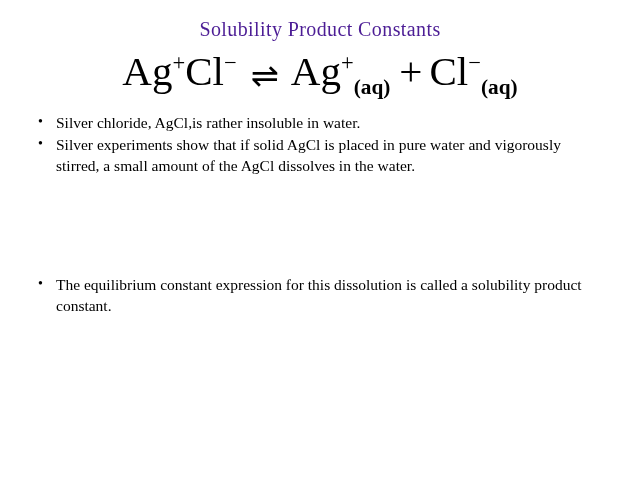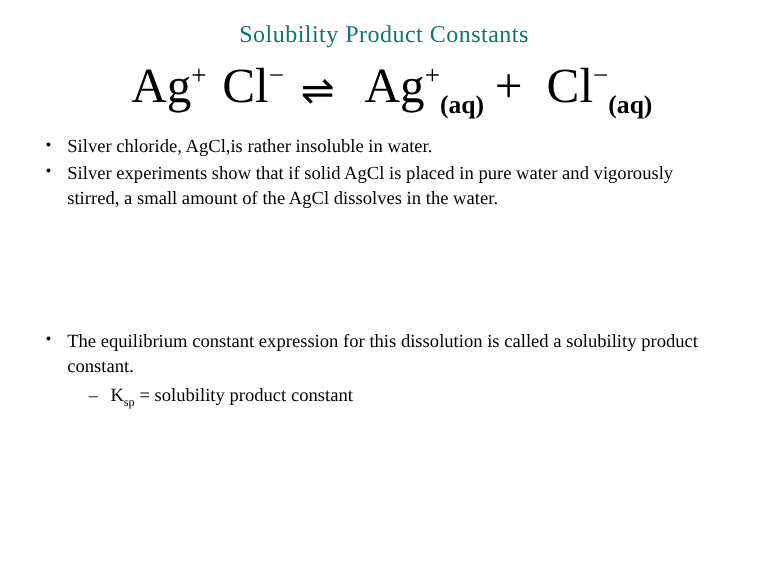--- a/index.html
+++ b/index.html
@@ -19,34 +19,33 @@
     width: 640px;
     height: 480px;
     box-sizing: border-box;
   }
   .slide-title {
     text-align: center;
     font-size: 20px;
     font-family: "Liberation Serif", serif;
     letter-spacing: 0.4px;
     margin-top: 18px;
-    color: #0f766e;
+    color: #4c1d95;
   }
   .equation {
     text-align: center;
     margin-top: 10px;
     font-family: "Liberation Serif", serif;
     font-size: 41px;
     white-space: nowrap;
     line-height: 1;
   }
   .eq-part {
     display: inline-block;
     vertical-align: baseline;
-    margin-left: 13px;
   }
   .eq-sup {
     font-size: 0.55em;
     vertical-align: super;
     letter-spacing: 0;
   }
   .eq-sub {
     font-size: 0.52em;
     vertical-align: sub;
     font-weight: bold;
@@ -119,16 +118,15 @@
   </div>
 
   <div class="bullets">
     <span class="bullet">Silver chloride, AgCl,is rather insoluble in water.</span>
     <span class="bullet">Silver experiments show that if solid AgCl is placed in pure water and vigorously stirred, a small amount of the AgCl dissolves in the water.</span>
 
     <div class="spacer-block"></div>
 
     <span class="bullet">The equilibrium constant expression for this dissolution is called a solubility product constant.</span>
 
-    <span class="sub-bullet"><span>K</span><span class="sub-sub">sp</span><span> = solubility product constant</span></span>
   </div>
 
 </div>
 
 </body></html>

